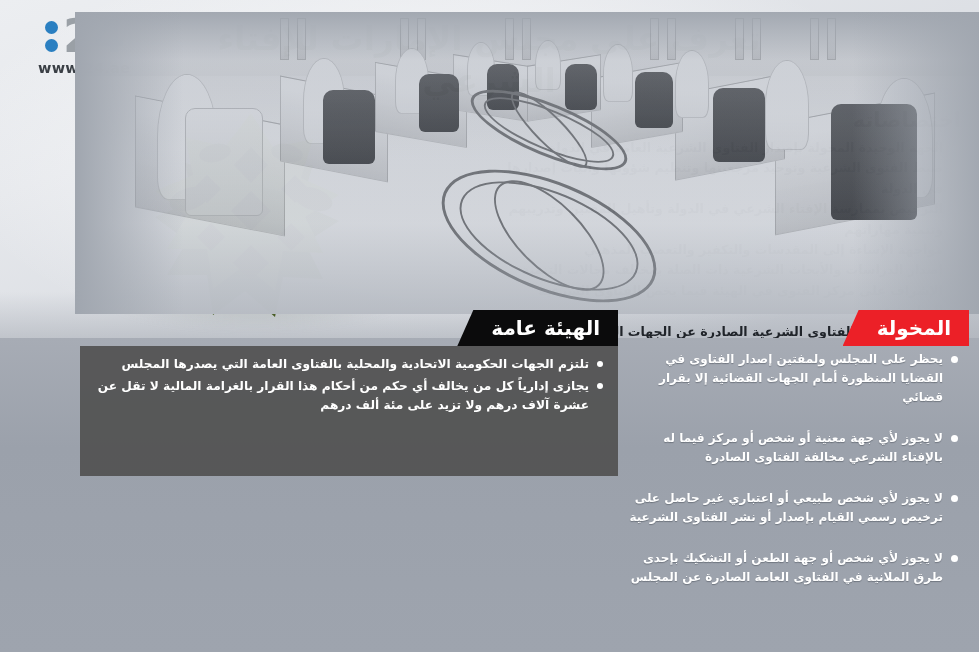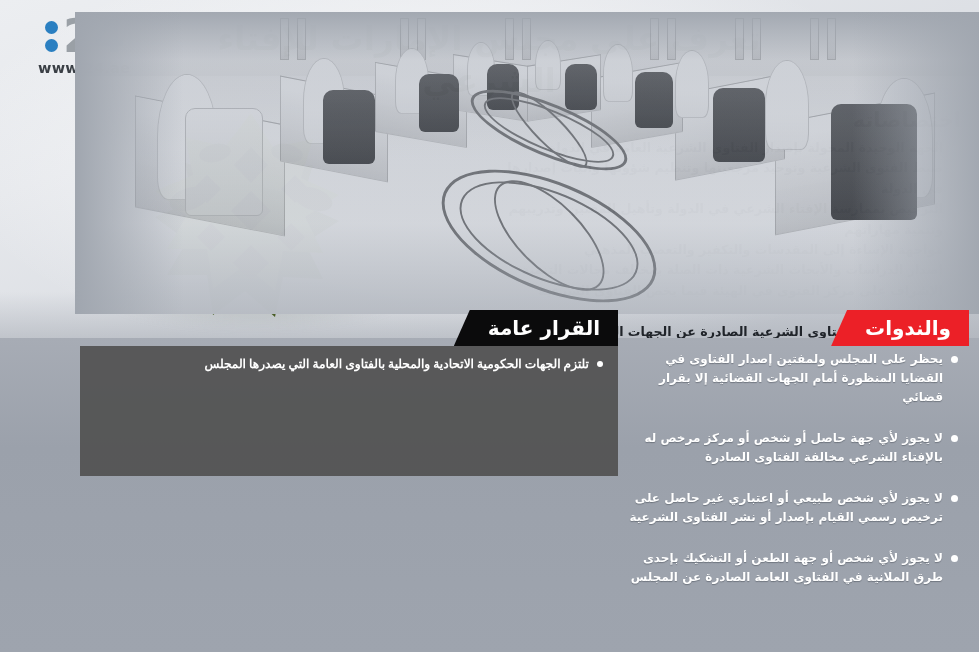--- a/index.html
+++ b/index.html
@@ -151,21 +151,21 @@
   }
   .banner-general { right:361px; top:310px; background:#0b0b0c; min-width:140px; }
   .banner-prohibit { right:10px;  top:310px; background:#ec2027; min-width:120px; }
 
   
   .panel-general {
     position:absolute; left:80px; top:346px; width:538px; height:130px;
     background:rgba(82,82,82,0.93);
     direction:rtl;
   }
-  .panel-general ul { list-style:none; padding:9px 14px 4px 10px;font-family:Liberation Serif, serif; }
+  .panel-general ul { list-style:none; padding:9px 14px 4px 10px; }
   .panel-general li {
     position:relative;
     text-align:right;
     font-size:12.2px; font-weight:bold; color:#ffffff;
     line-height:1.6; padding-right:15px; margin-bottom:2px;
   }
   .panel-general li .bullet {
     position:absolute; right:1px; top:6px;
     width:6px; height:6px; border-radius:50%; background:#ffffff;
   }
@@ -322,31 +322,32 @@
       <i></i>
         <b style="border-radius:50%"></b>
     </div>
     <div class="ph-rosette" style="left:360px; top:170px; width:228px; height:108px; border-radius:50%;">
       <i></i>
         <b style="border-radius:50%"></b>
     </div>
   </div>
   <div class="photo-fade"></div>
 
-  <div class="banner banner-general">القرار عامة</div>
-  <div class="banner banner-prohibit">والندوات</div>
+  <div class="banner banner-general">الهيئة عامة</div>
+  <div class="banner banner-prohibit">المخولة</div>
 
   <div class="panel-general">
     <ul>
       <li><span class="bullet"></span><span>تلتزم الجهات الحكومية الاتحادية والمحلية بالفتاوى العامة التي يصدرها المجلس</span></li>
+      <li><span class="bullet"></span><span>يجازى إدارياً كل من يخالف أي حكم من أحكام هذا القرار بالغرامة المالية لا تقل عن عشرة آلاف درهم ولا تزيد على مئة ألف درهم</span></li>
     </ul>
   </div>
 
   <div class="prohibitions">
     <ul>
       <li><span class="bullet"></span><span>يحظر على المجلس ولمفتين إصدار الفتاوى في القضايا المنظورة أمام الجهات القضائية  إلا بقرار قضائي</span></li>
-      <li><span class="bullet"></span><span>لا يجوز لأي جهة حاصل أو شخص أو مركز مرخص له بالإفتاء الشرعي مخالفة الفتاوى الصادرة</span></li>
+      <li><span class="bullet"></span><span>لا يجوز لأي جهة معنية أو شخص أو مركز فيما له بالإفتاء الشرعي مخالفة الفتاوى الصادرة</span></li>
       <li><span class="bullet"></span><span>لا يجوز لأي شخص طبيعي أو اعتباري غير حاصل على ترخيص رسمي القيام بإصدار أو نشر الفتاوى الشرعية</span></li>
       <li><span class="bullet"></span><span>لا يجوز لأي شخص أو جهة الطعن أو التشكيك بإحدى طرق الملانية في الفتاوى العامة الصادرة عن المجلس</span></li>
     </ul>
   </div>
 
 </div>
 
 </body></html>

